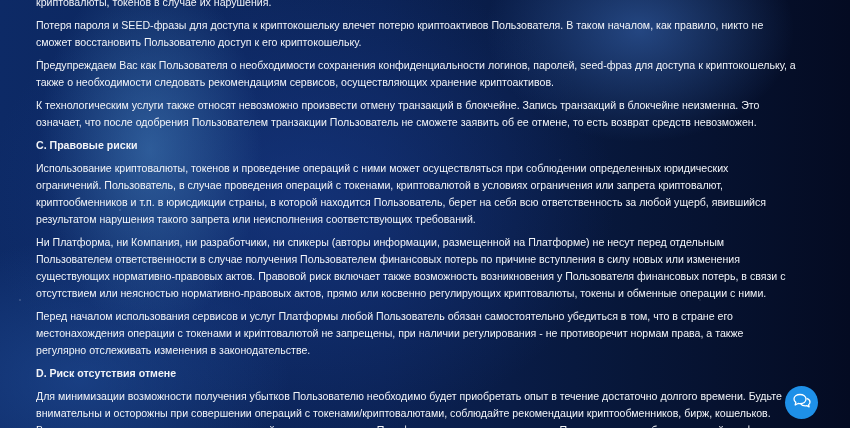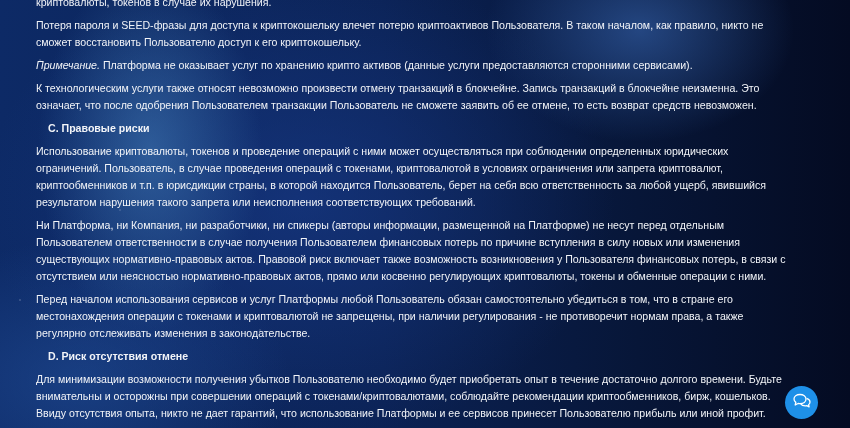--- a/index.html
+++ b/index.html
@@ -38,21 +38,21 @@
       left: 36px;
       top: -6px;
       width: 760px;
       font-size: 10.6px;
       line-height: 17px;
     }
     .content p {
       margin: 0 0 6px 0;
     }
     .content h4 {
-      margin: 0 0 6px 12px;
+      margin: 0 0 6px 0;
       font-size: 10.6px;
       font-weight: bold;
       line-height: 17px;
     }
     .content em { font-style: italic; }
     .chat-button {
       position: absolute;
       left: 785px;
       top: 386px;
       width: 33px;
@@ -66,21 +66,21 @@
     }
   </style>
 </head>
 <body>
 
 <div class="stars"></div>
 
 <div class="content">
   <p>криптовалюты, токенов  в случае их нарушения.</p>
   <p>Потеря пароля и SEED-фразы для доступа к криптокошельку  влечет потерю криптоактивов Пользователя.  В таком началом, как правило, никто не сможет восстановить Пользователю доступ к  его криптокошельку.</p>
-  <p><em>Примечание.</em><span> Платформа не оказывает услуг по хранению крипто активов (данные услуги предоставляются сторонними сервисами).</span></p>
+  <p>Предупреждаем Вас как Пользователя о необходимости сохранения конфиденциальности логинов, паролей, seed-фраз  для  доступа к криптокошельку,  а также о необходимости следовать рекомендациям сервисов, осуществляющих хранение криптоактивов.</p>
   <p>К технологическим услуги также относят невозможно произвести отмену транзакций в блокчейне. Запись транзакций  в блокчейне неизменна. Это означает, что  после одобрения Пользователем транзакции Пользователь не сможете заявить об  ее отмене, то есть возврат средств невозможен.</p>
   <h4>C. Правовые риски</h4>
   <p> Использование криптовалюты, токенов и проведение операций с ними    может осуществляться при соблюдении определенных юридических ограничений. Пользователь, в случае проведения операций с токенами, криптовалютой  в условиях  ограничения или запрета криптовалют, криптообменников и т.п.  в юрисдикции страны, в которой находится Пользователь,  берет на себя всю ответственность за любой ущерб, явившийся результатом нарушения такого запрета или неисполнения соответствующих требований.</p>
   <p>Ни Платформа, ни Компания, ни разработчики, ни спикеры (авторы информации, размещенной на Платформе) не несут перед отдельным Пользователем ответственности в случае получения Пользователем финансовых потерь по причине вступления в силу новых или изменения существующих нормативно-правовых актов. Правовой риск включает также возможность возникновения у Пользователя финансовых потерь, в связи с отсутствием или неясностью нормативно-правовых актов, прямо или косвенно регулирующих криптовалюты, токены и обменные операции с ними.</p>
   <p>Перед  началом использования сервисов и услуг Платформы любой  Пользователь обязан самостоятельно убедиться в том, что в стране его местонахождения  операции с токенами  и криптовалютой не запрещены, при наличии регулирования - не противоречит нормам права, а также регулярно отслеживать изменения в законодательстве.</p>
   <h4>D. Риск отсутствия отмене</h4>
   <p>Для минимизации возможности получения убытков Пользователю необходимо будет приобретать опыт в течение достаточно долгого времени. Будьте внимательны и осторожны при  совершении операций с токенами/криптовалютами, соблюдайте рекомендации криптообменников, бирж, кошельков. Ввиду отсутствия опыта, никто  не дает гарантий, что  использование Платформы и ее сервисов принесет Пользователю  прибыль или иной профит.</p>
 
 </div>
 

